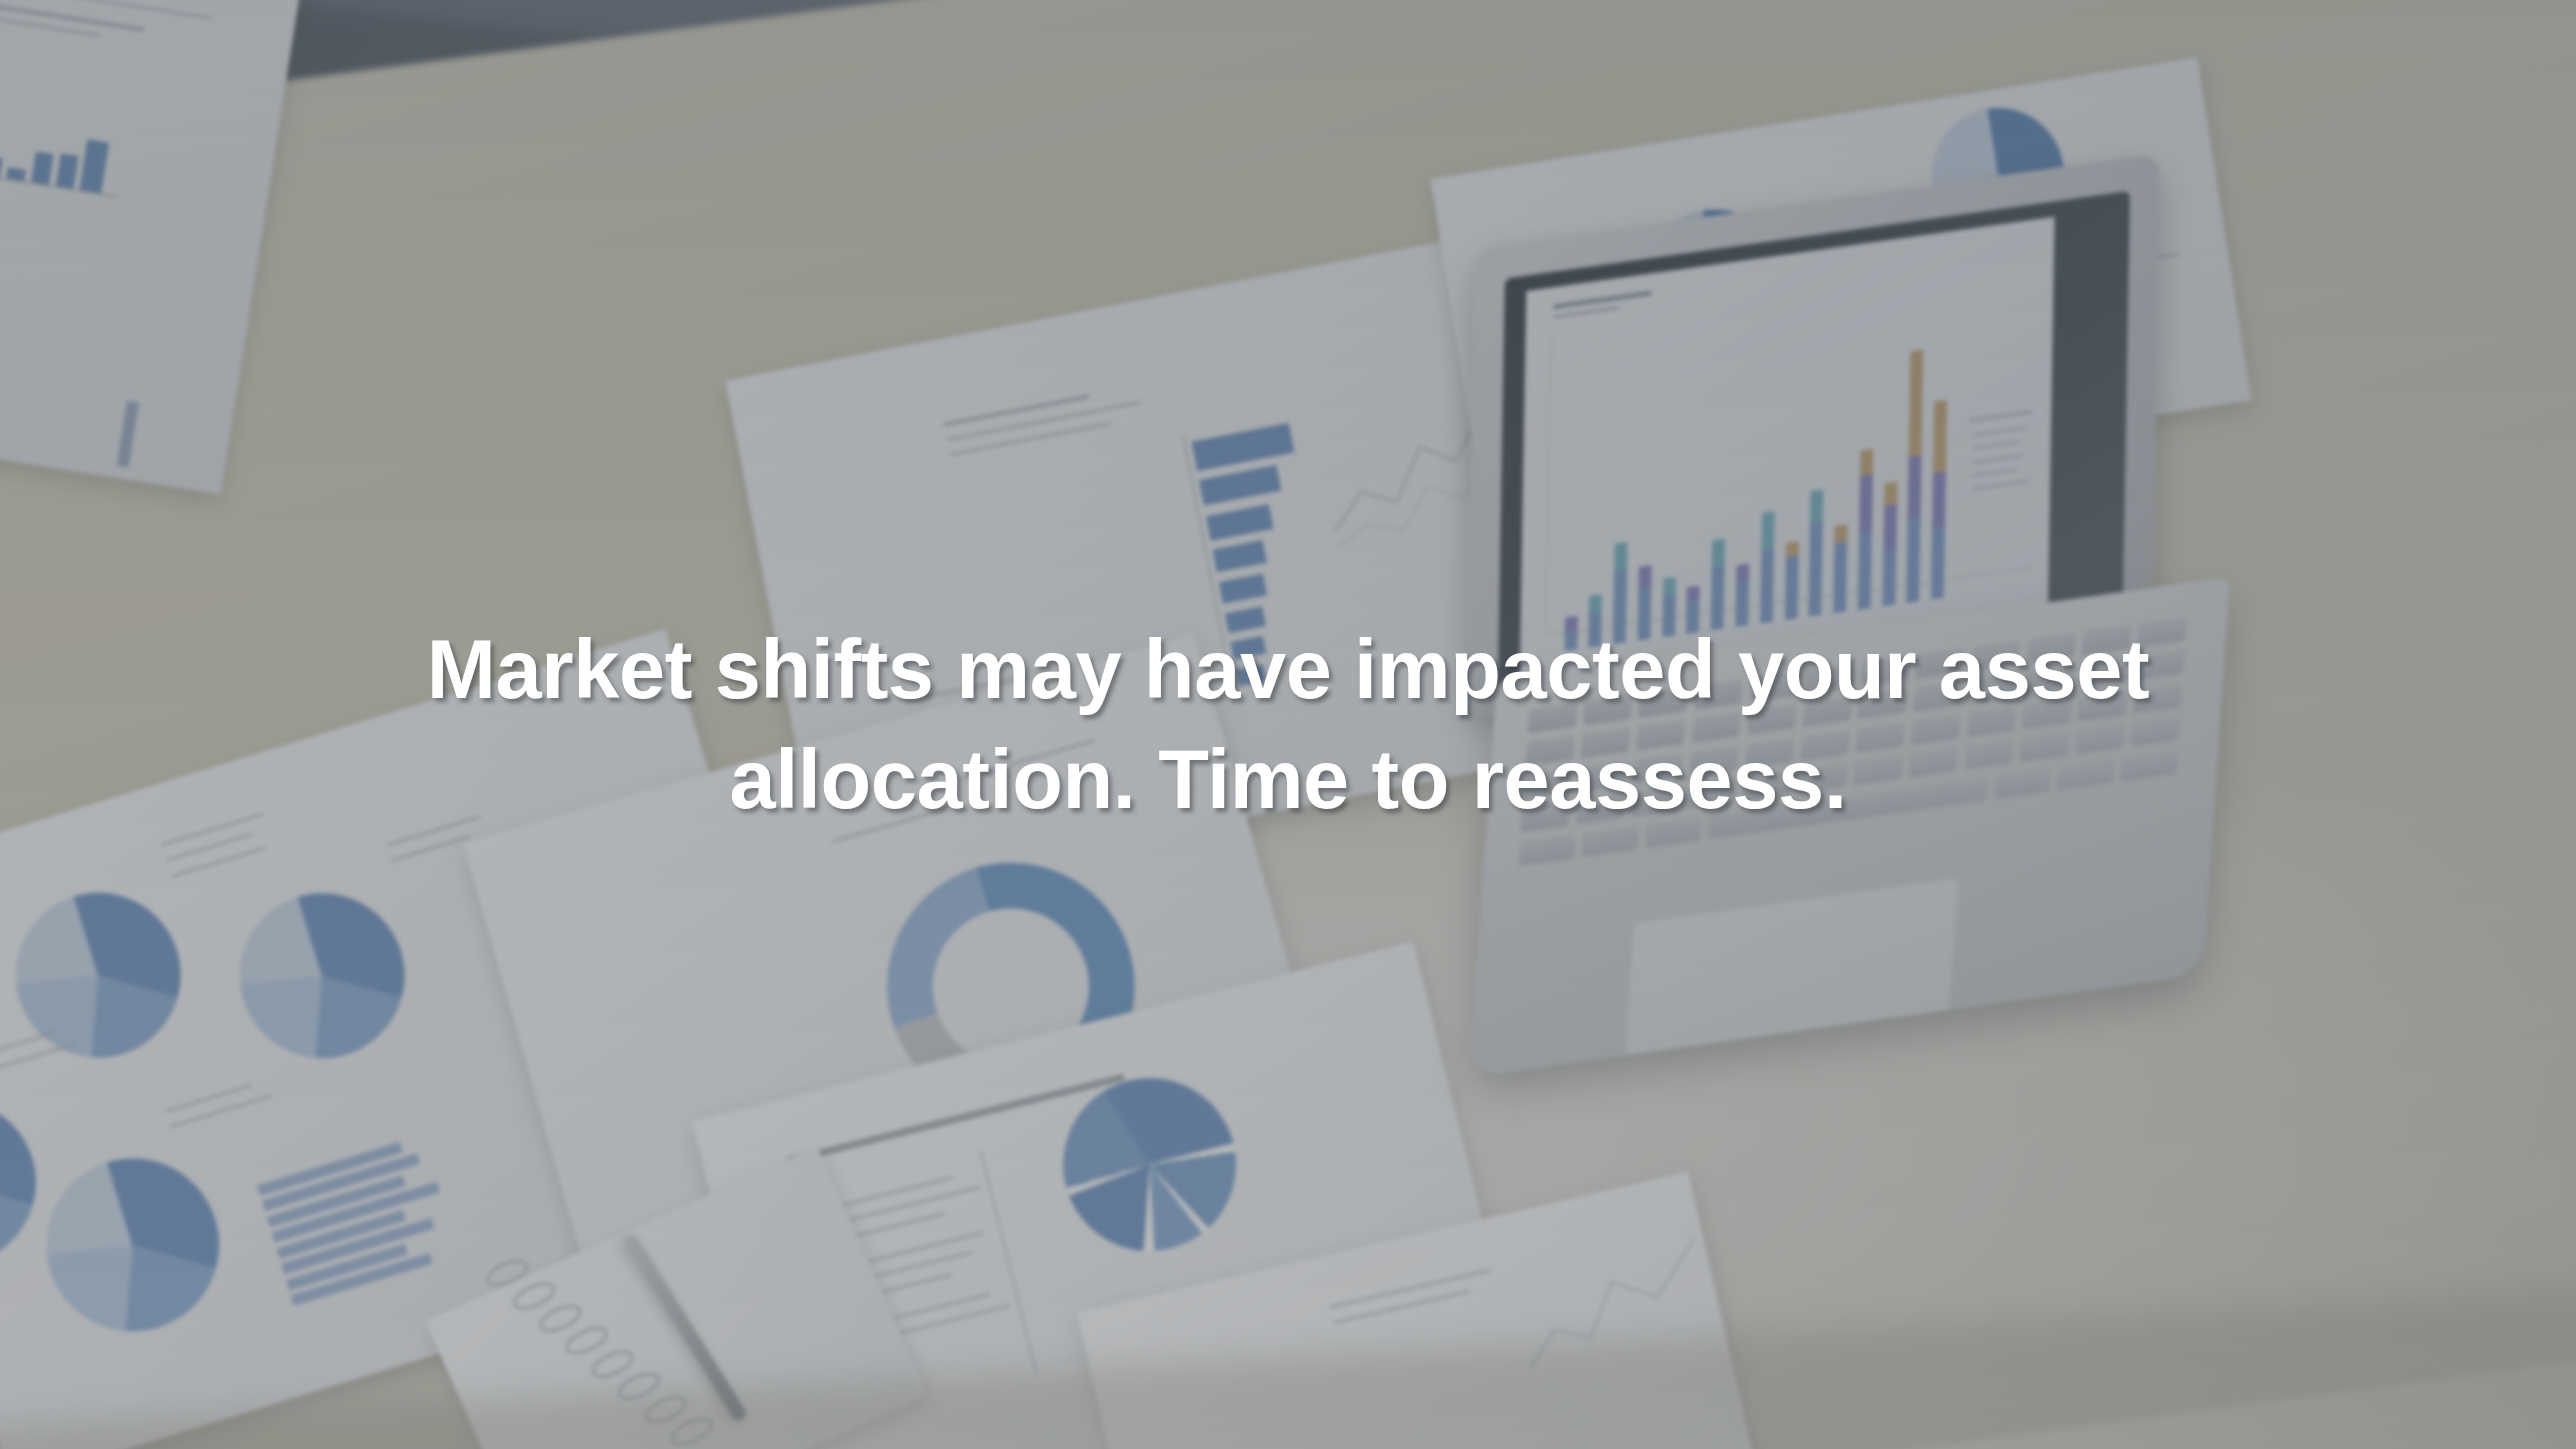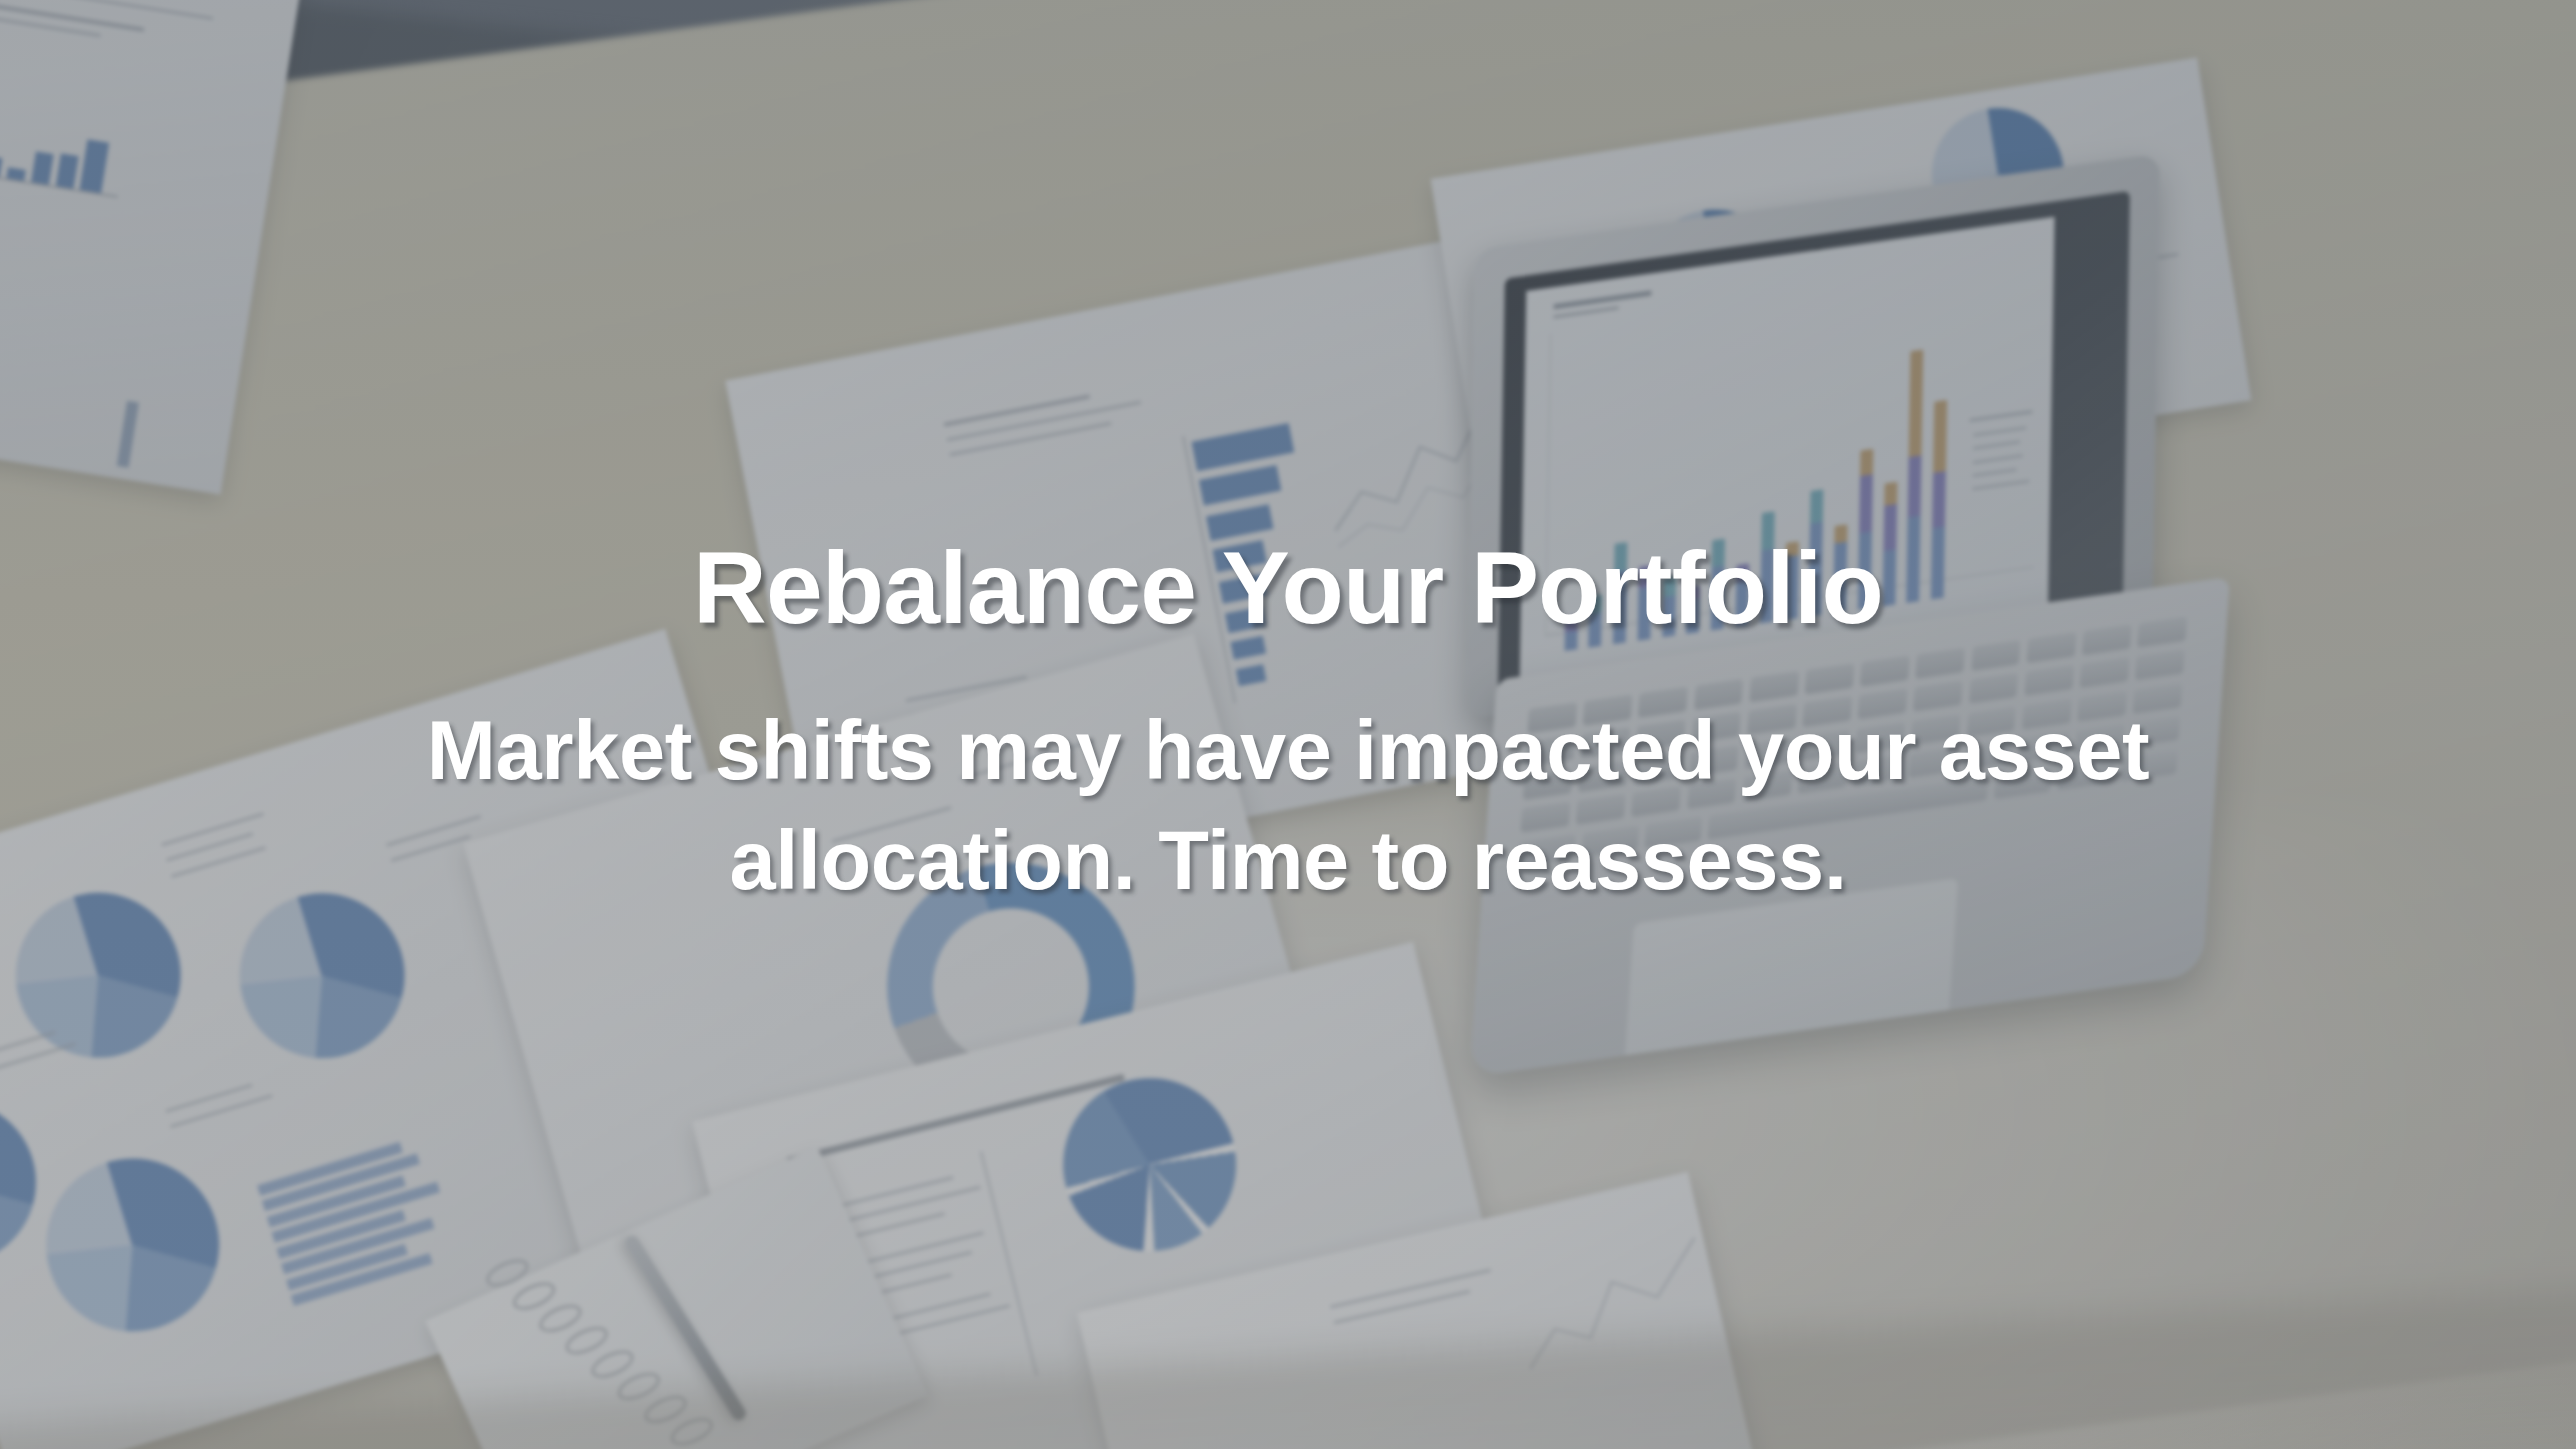--- a/index.html
+++ b/index.html
@@ -472,18 +472,17 @@
       </div>
 
       <div class="desk-edge"></div>
     </div>
   </div>
 
   <div class="tint-desat"></div>
   <div class="tint"></div>
 
   <div class="content">
-    <h1 class="headline">Rebalance Your Portfolio</h1>
     <p class="subhead">Market shifts may have impacted your asset allocation. Time to reassess.</p>
   </div>
 
 </div>
 
 
 </body></html>

